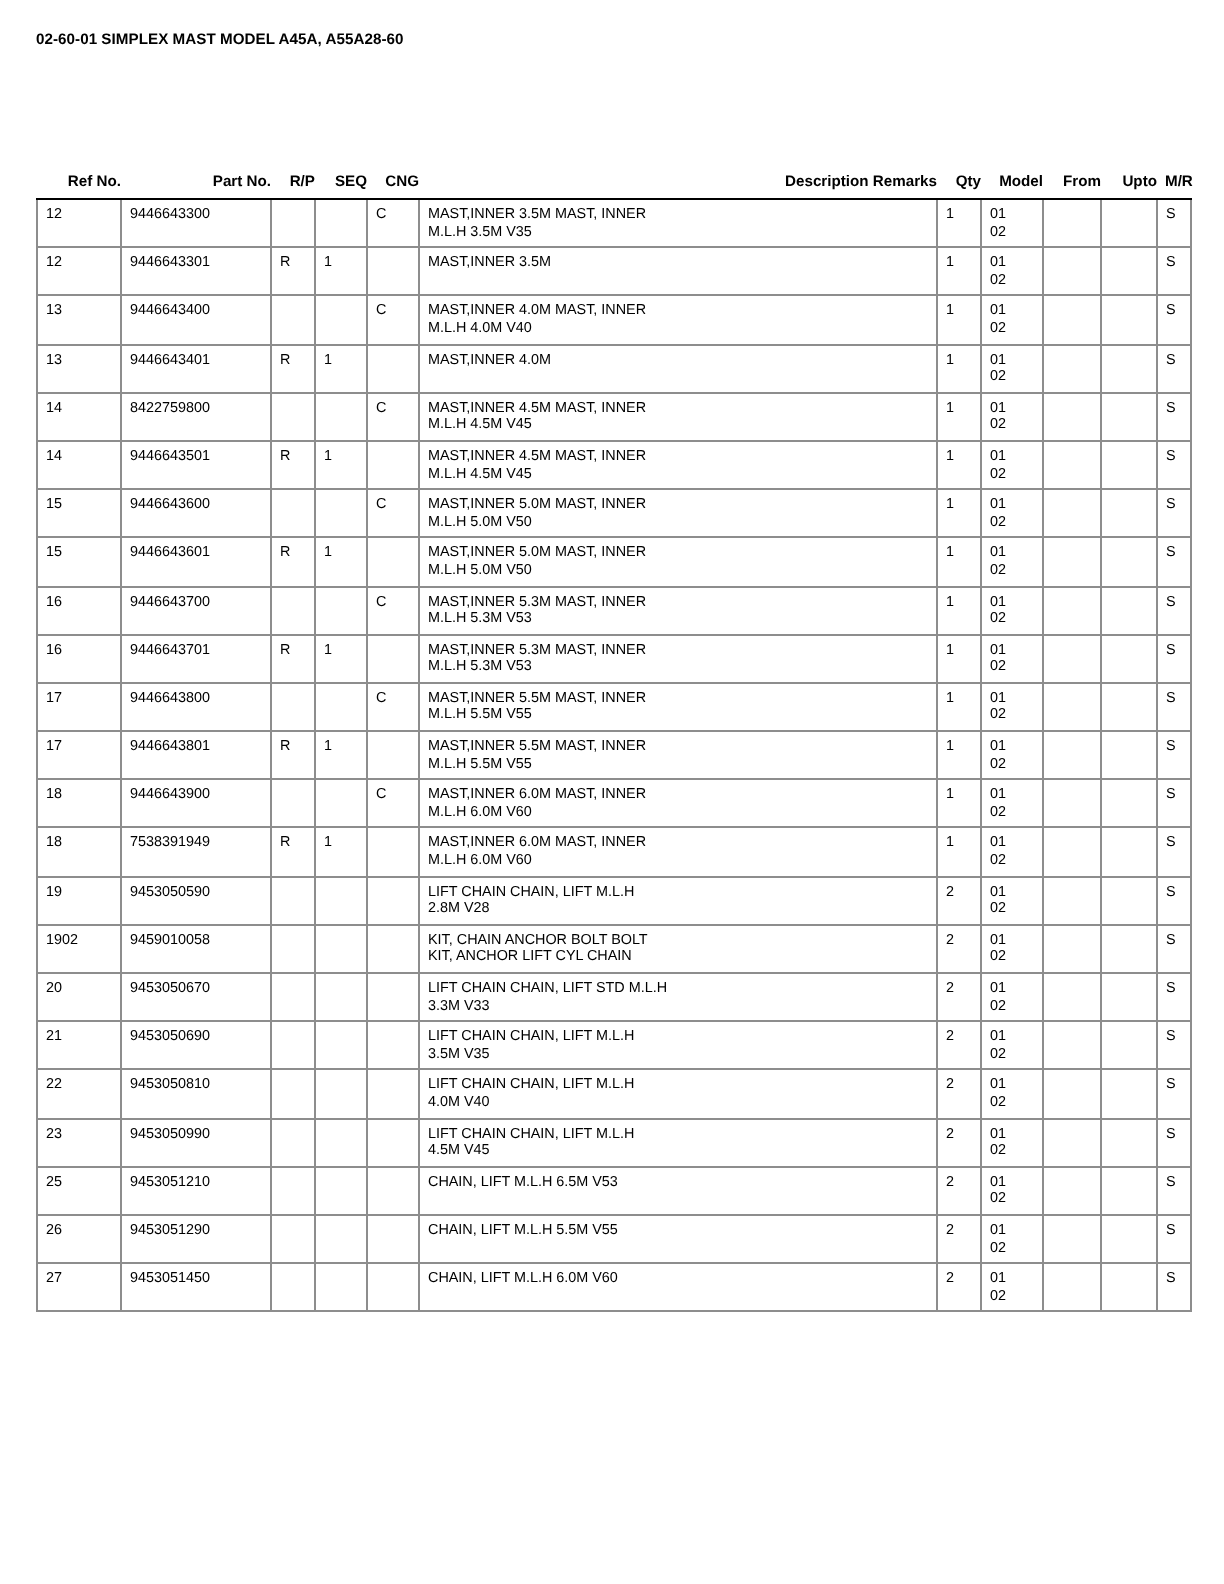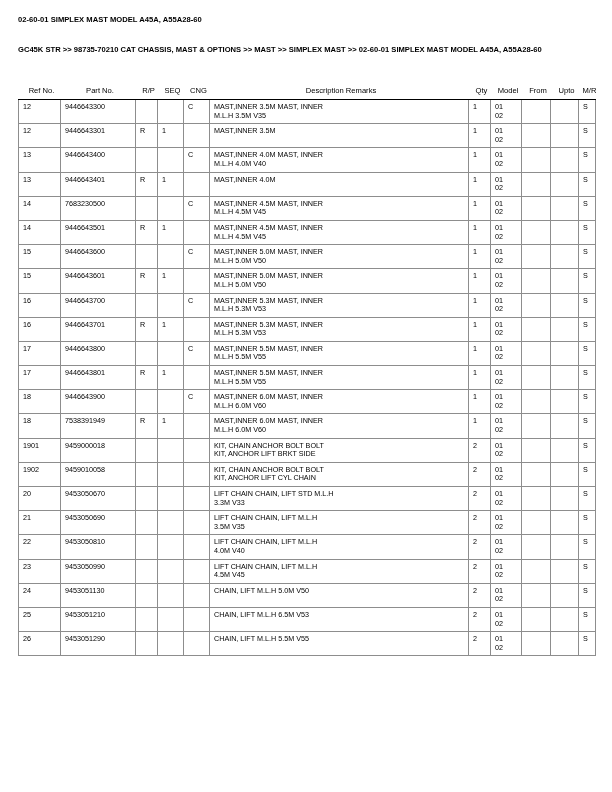--- a/index.html
+++ b/index.html
@@ -59,22 +59,22 @@
   .parts-table col.c-cng   { width: 26px; }
   .parts-table col.c-desc  { width: 259px; }
   .parts-table col.c-qty   { width: 22px; }
   .parts-table col.c-model { width: 31px; }
   .parts-table col.c-from  { width: 29px; }
   .parts-table col.c-upto  { width: 28px; }
   .parts-table col.c-mr    { width: 17px; }
 
   .parts-table thead th {
     font-size: 7.6px;
-    font-weight: normal;
-    text-align: center;
+    font-weight: bold;
+    text-align: right;
     padding: 0 0 4px 4px;
     border: none;
     vertical-align: bottom;
     white-space: nowrap;
   }
   .parts-table thead tr {
     border-bottom: 1.6px solid #000;
   }
   .parts-table thead th.th-sep {
     border-bottom: 1.6px solid #000;
@@ -103,21 +103,20 @@
     display: block;
   }
 </style>
 </head>
 <body>
 
 <div class="page">
 
   <div class="doc-title">02-60-01 SIMPLEX MAST MODEL A45A, A55A28-60</div>
 
-  <div class="breadcrumb">GC45K STR &gt;&gt; 98735-70210 CAT CHASSIS, MAST &amp; OPTIONS &gt;&gt; MAST &gt;&gt; SIMPLEX MAST &gt;&gt; 02-60-01 SIMPLEX MAST MODEL A45A, A55A28-60</div>
 
   <table class="parts-table">
     <colgroup>
       <col class="c-ref">
         <col class="c-part">
         <col class="c-rp">
         <col class="c-seq">
       <col class="c-cng">
         <col class="c-desc">
         <col class="c-qty">
@@ -211,21 +210,21 @@
           <td>
             <span class="model-line">01</span>
             <span class="model-line">02</span>
           </td>
           <td class="cell-center"></td>
           <td class="cell-center"></td>
           <td class="cell-center">S</td>
         </tr>
         <tr>
           <td class="cell-center">14</td>
-          <td class="cell-center">7683230500</td>
+          <td class="cell-center">8422759800</td>
           <td class="cell-center"></td>
           <td class="cell-center"></td>
           <td class="cell-center">C</td>
           <td>
             <span class="desc-line">MAST,INNER 4.5M MAST, INNER</span>
             <span class="desc-line">M.L.H 4.5M V45</span>
           </td>
           <td class="cell-center">1</td>
           <td>
             <span class="model-line">01</span>
@@ -400,28 +399,28 @@
           <td class="cell-center">1</td>
           <td>
             <span class="model-line">01</span>
             <span class="model-line">02</span>
           </td>
           <td class="cell-center"></td>
           <td class="cell-center"></td>
           <td class="cell-center">S</td>
         </tr>
         <tr>
-          <td class="cell-center">1901</td>
-          <td class="cell-center">9459000018</td>
-          <td class="cell-center"></td>
-          <td class="cell-center"></td>
-          <td class="cell-center"></td>
-          <td>
-            <span class="desc-line">KIT, CHAIN ANCHOR BOLT BOLT</span>
-            <span class="desc-line">KIT, ANCHOR LIFT BRKT SIDE</span>
+          <td class="cell-center">19</td>
+          <td class="cell-center">9453050590</td>
+          <td class="cell-center"></td>
+          <td class="cell-center"></td>
+          <td class="cell-center"></td>
+          <td>
+            <span class="desc-line">LIFT CHAIN CHAIN, LIFT M.L.H</span>
+            <span class="desc-line">2.8M V28</span>
           </td>
           <td class="cell-center">2</td>
           <td>
             <span class="model-line">01</span>
             <span class="model-line">02</span>
           </td>
           <td class="cell-center"></td>
           <td class="cell-center"></td>
           <td class="cell-center">S</td>
         </tr>
@@ -514,38 +513,20 @@
           <td class="cell-center">2</td>
           <td>
             <span class="model-line">01</span>
             <span class="model-line">02</span>
           </td>
           <td class="cell-center"></td>
           <td class="cell-center"></td>
           <td class="cell-center">S</td>
         </tr>
         <tr>
-          <td class="cell-center">24</td>
-          <td class="cell-center">9453051130</td>
-          <td class="cell-center"></td>
-          <td class="cell-center"></td>
-          <td class="cell-center"></td>
-          <td>
-            <span class="desc-line">CHAIN, LIFT M.L.H 5.0M V50</span>
-          </td>
-          <td class="cell-center">2</td>
-          <td>
-            <span class="model-line">01</span>
-            <span class="model-line">02</span>
-          </td>
-          <td class="cell-center"></td>
-          <td class="cell-center"></td>
-          <td class="cell-center">S</td>
-        </tr>
-        <tr>
           <td class="cell-center">25</td>
           <td class="cell-center">9453051210</td>
           <td class="cell-center"></td>
           <td class="cell-center"></td>
           <td class="cell-center"></td>
           <td>
             <span class="desc-line">CHAIN, LIFT M.L.H 6.5M V53</span>
           </td>
           <td class="cell-center">2</td>
           <td>
@@ -567,16 +548,34 @@
           </td>
           <td class="cell-center">2</td>
           <td>
             <span class="model-line">01</span>
             <span class="model-line">02</span>
           </td>
           <td class="cell-center"></td>
           <td class="cell-center"></td>
           <td class="cell-center">S</td>
         </tr>
+        <tr>
+          <td class="cell-center">27</td>
+          <td class="cell-center">9453051450</td>
+          <td class="cell-center"></td>
+          <td class="cell-center"></td>
+          <td class="cell-center"></td>
+          <td>
+            <span class="desc-line">CHAIN, LIFT M.L.H 6.0M V60</span>
+          </td>
+          <td class="cell-center">2</td>
+          <td>
+            <span class="model-line">01</span>
+            <span class="model-line">02</span>
+          </td>
+          <td class="cell-center"></td>
+          <td class="cell-center"></td>
+          <td class="cell-center">S</td>
+        </tr>
       </tbody>
   </table>
 
 </div>
 
 </body></html>

